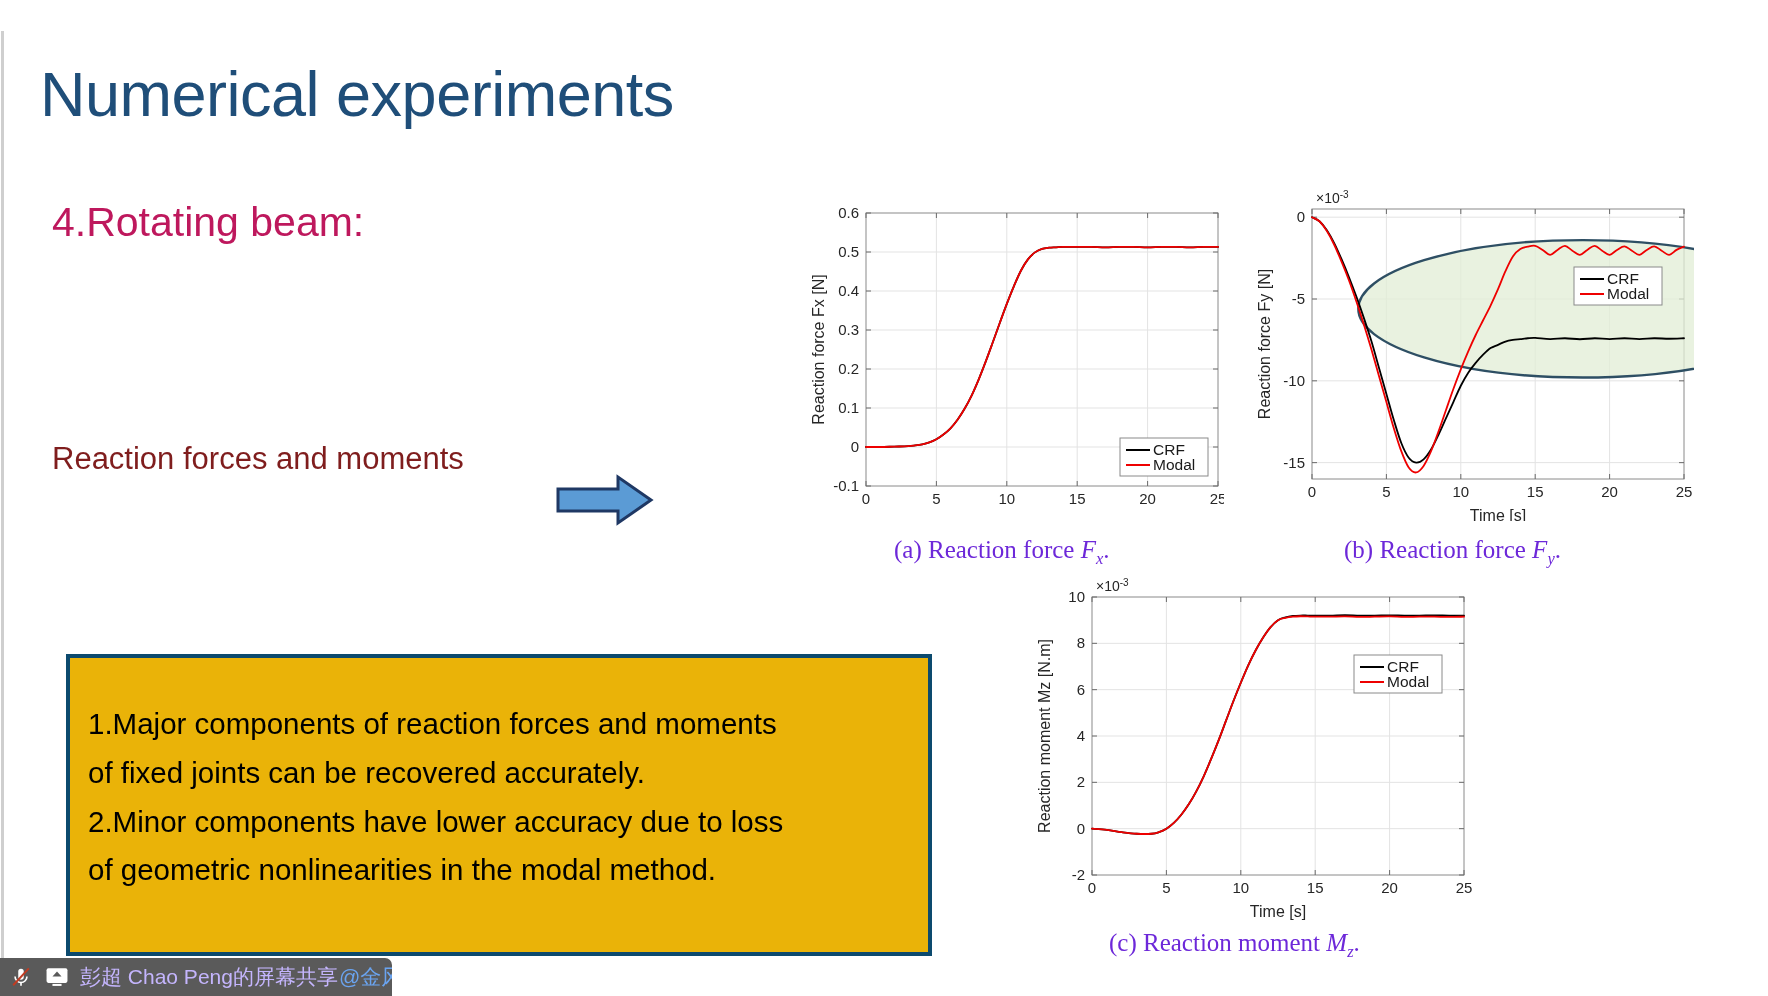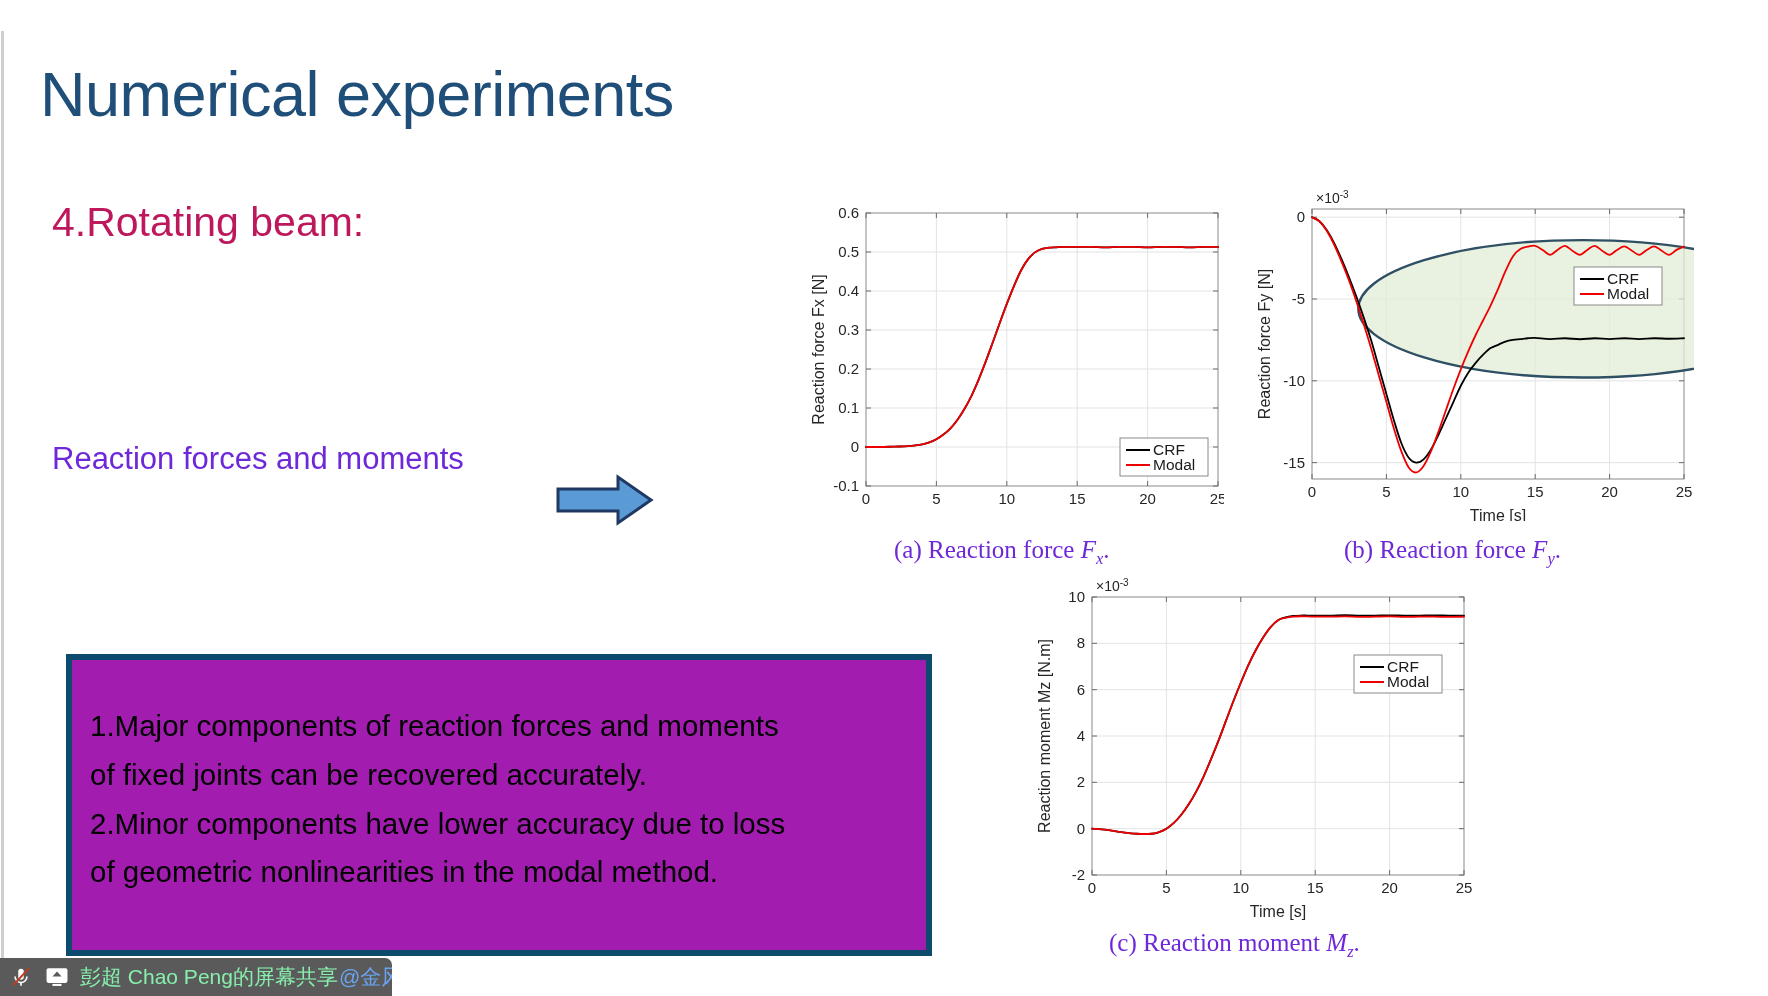--- a/index.html
+++ b/index.html
@@ -24,30 +24,30 @@
     color:#1f4e79;
     letter-spacing:-0.5px;
     white-space:nowrap;
   }
   .slide-subtitle{
     position:absolute;left:48px;top:168px;
     font-size:41px;color:#be185d;white-space:nowrap;
   }
   .left-note{
     position:absolute;left:48px;top:400px;
-    font-size:31px;color:#6d28d9;line-height:1.78;text-align:center;
+    font-size:31px;color:#7f1d1d;line-height:1.78;text-align:center;
   }
   .left-note div{white-space:nowrap;}
   
   .arrow-wrap{position:absolute;left:552px;top:443px;width:98px;height:52px;}
   
   .concl-box{
     position:absolute;left:62px;top:623px;width:866px;height:302px;
-    background:#a21caf;
-    border:6px solid #0c4a6e;
+    background:#eab308;
+    border:4px solid #0c4a6e;
     box-sizing:border-box;
   }
   .concl-inner{
     position:absolute;left:18px;top:44px;right:14px;
     font-size:29.5px;color:#000000;line-height:1.52;
   }
   .concl-inner p{margin:0 0 4px 0;}
   
   .fig{position:absolute;}
   .fig-caption{
@@ -61,21 +61,21 @@
   #taskbar{
     position:absolute;left:0;bottom:0;width:392px;height:38px;
     background:#5a5a5a;
     display:flex;align-items:center;
     border-top-right-radius:7px;
     overflow:hidden;
   }
   .tb-icon{width:30px;height:26px;margin-left:6px;flex:0 0 auto;
            display:flex;align-items:center;justify-content:center;}
   .tb-text{
-    color:#86efac;font-size:21px;margin-left:8px;white-space:nowrap;
+    color:#c4b5fd;font-size:21px;margin-left:8px;white-space:nowrap;
     font-family:"Liberation Sans",sans-serif;
   }
   .tb-tag{color:#6aa4f0;font-size:21px;margin-left:1px;white-space:nowrap;}
   
   .ax-tick{font-family:"Liberation Sans",sans-serif;font-size:15px;fill:#262626;}
   .ax-label{font-family:"Liberation Sans",sans-serif;font-size:16px;fill:#262626;}
   .ax-exp{font-family:"Liberation Sans",sans-serif;font-size:14px;fill:#262626;}
   .lg-text{font-family:"Liberation Sans",sans-serif;font-size:15.5px;fill:#1a1a1a;}
 </style>
 </head>

